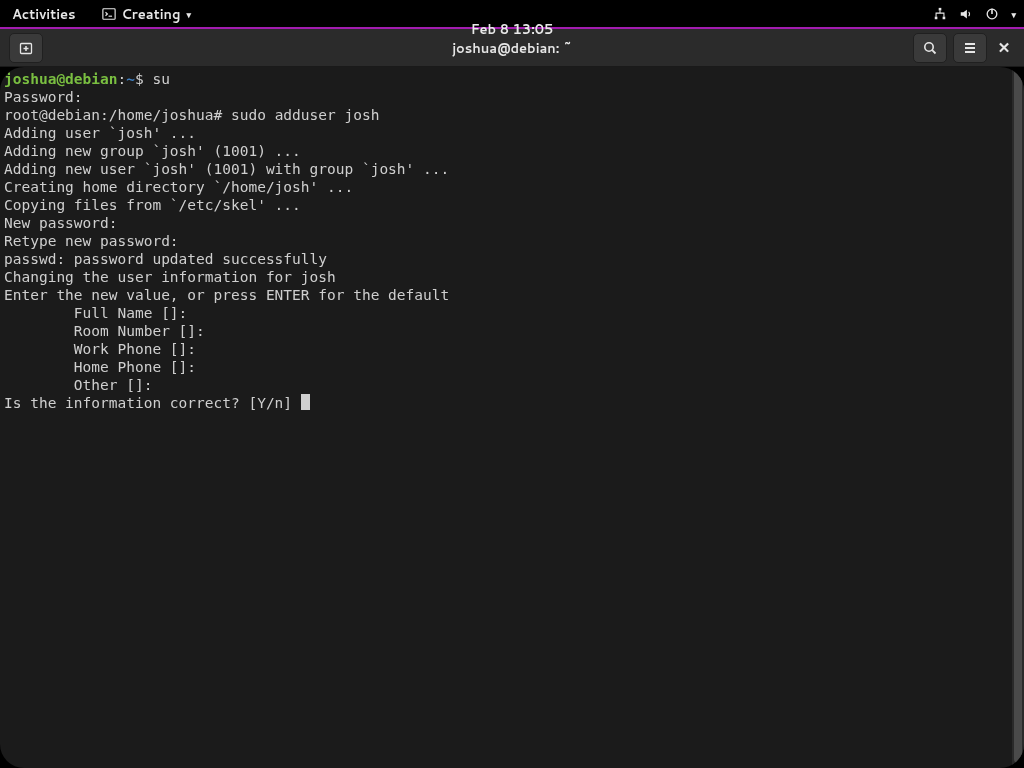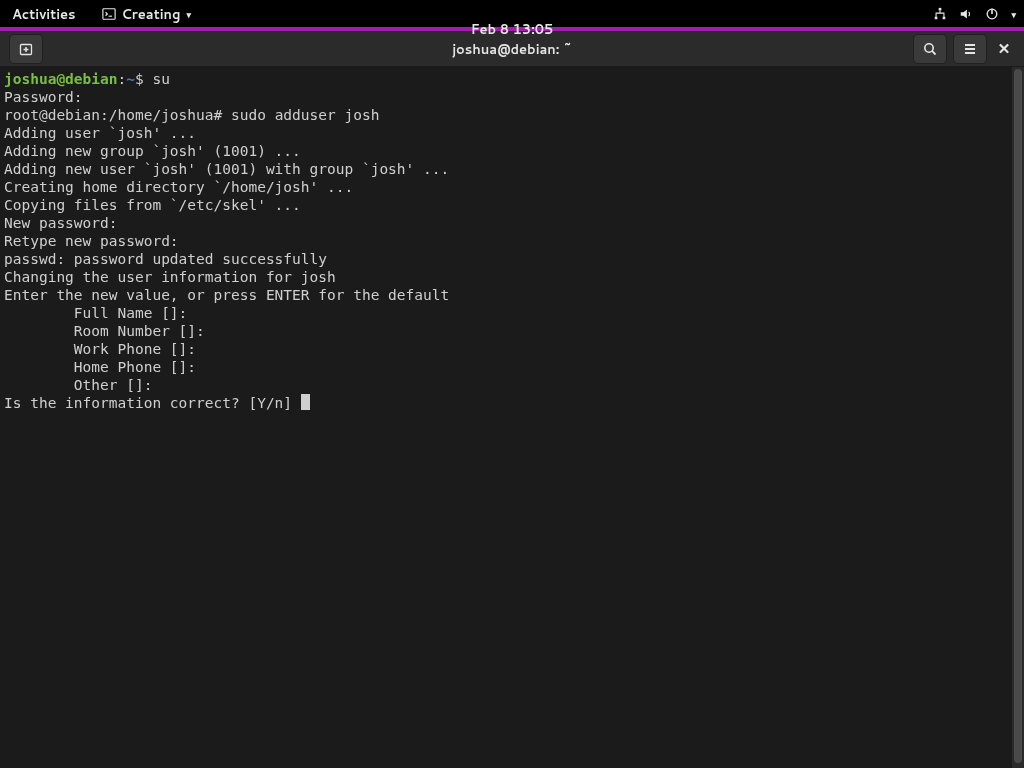--- a/index.html
+++ b/index.html
@@ -23,21 +23,21 @@
   .menu-item { display: flex; align-items: center; gap: 6px; padding: 0 4px; cursor: pointer; }
   .tri-down { font-size: 9px; position: relative; top: 1px; }
 
   .icon-svg { width: 16px; height: 16px; fill: #e8e8e8; display: block; }
   .icon-svg-sm { width: 14px; height: 14px; fill: #e8e8e8; display: block; }
 
   
   .headerbar {
     height: 40px;
     background: #2b2b2b;
-    border-top: 4px solid #a21caf;
+    border-top: 2px solid #a21caf;
     border-bottom: 1px solid #1a1a1a;
     display: flex;
     align-items: center;
     padding: 0 6px;
     color: #e6e6e6;
     font-size: 13px;
     font-weight: 600;
     gap: 15px;
   }
   .headerbar .title { position: absolute; left: 50%; transform: translateX(-50%); }
@@ -58,20 +58,21 @@
     height: calc(768px - 27px);
     display: flex;
     flex-direction: column;
     background: #000;
   }
   .terminal {
     flex: 1;
     background: #1b1b1b;
     position: relative;
     overflow: hidden;
+    border-radius: 24px;
   }
   .term-inner {
     padding: 3px 4px;
     font-family: "DejaVu Sans Mono", "Menlo", monospace;
     font-size: 14.5px;
     line-height: 18px;
     color: #cfcfcf;
     white-space: pre;
   }
   .p-green { color: #7abf41; font-weight: bold; }

